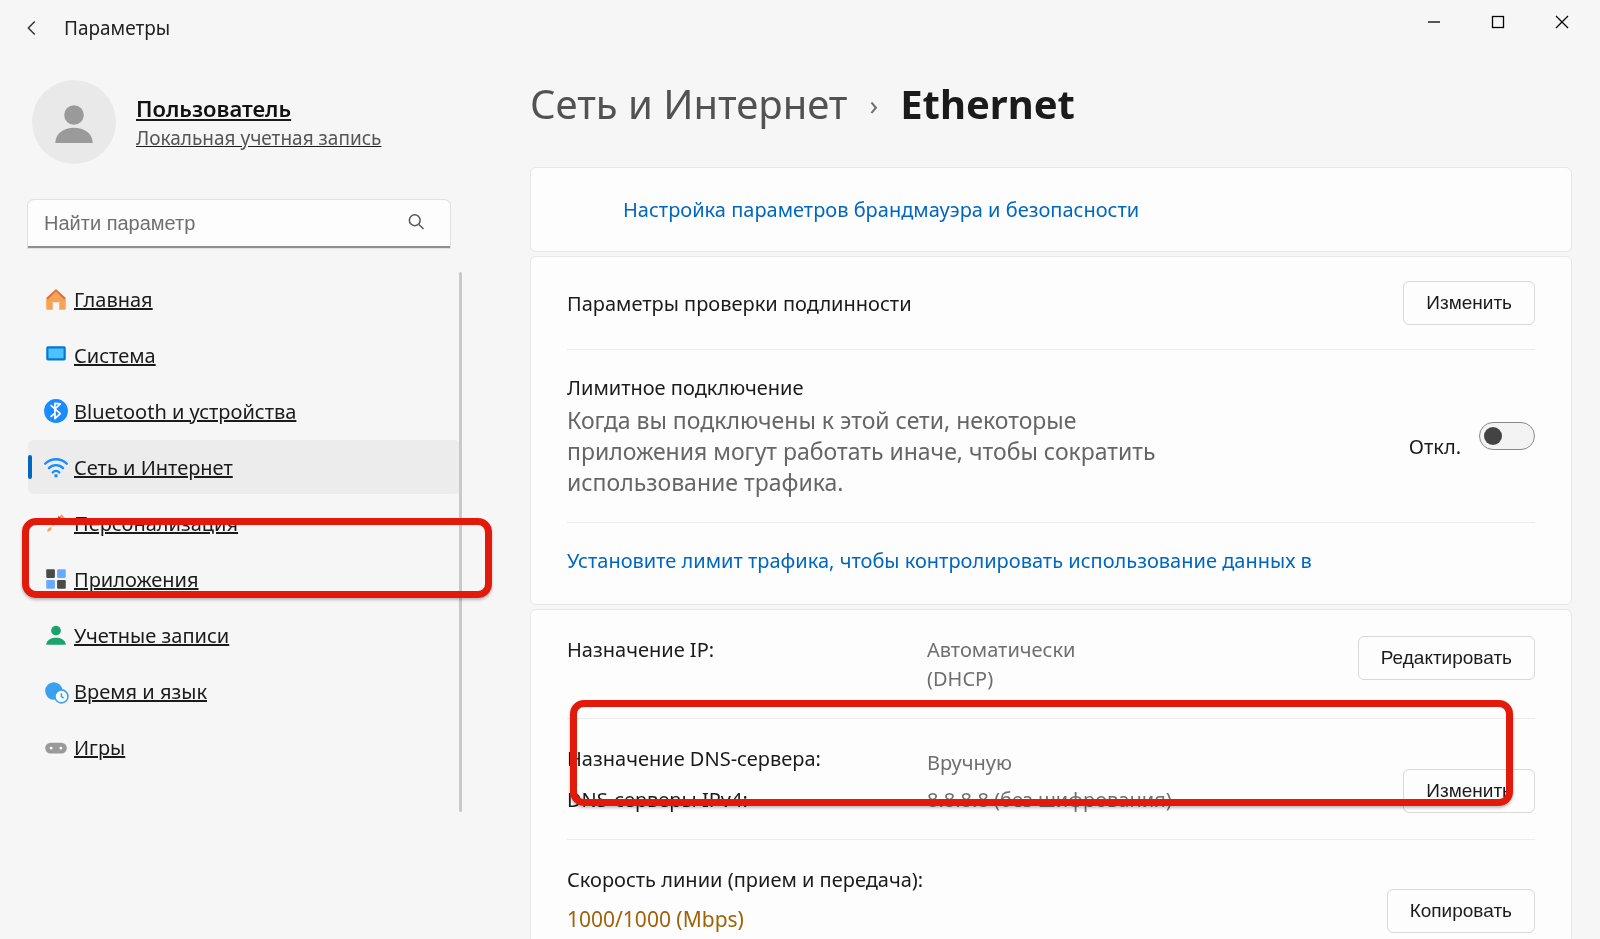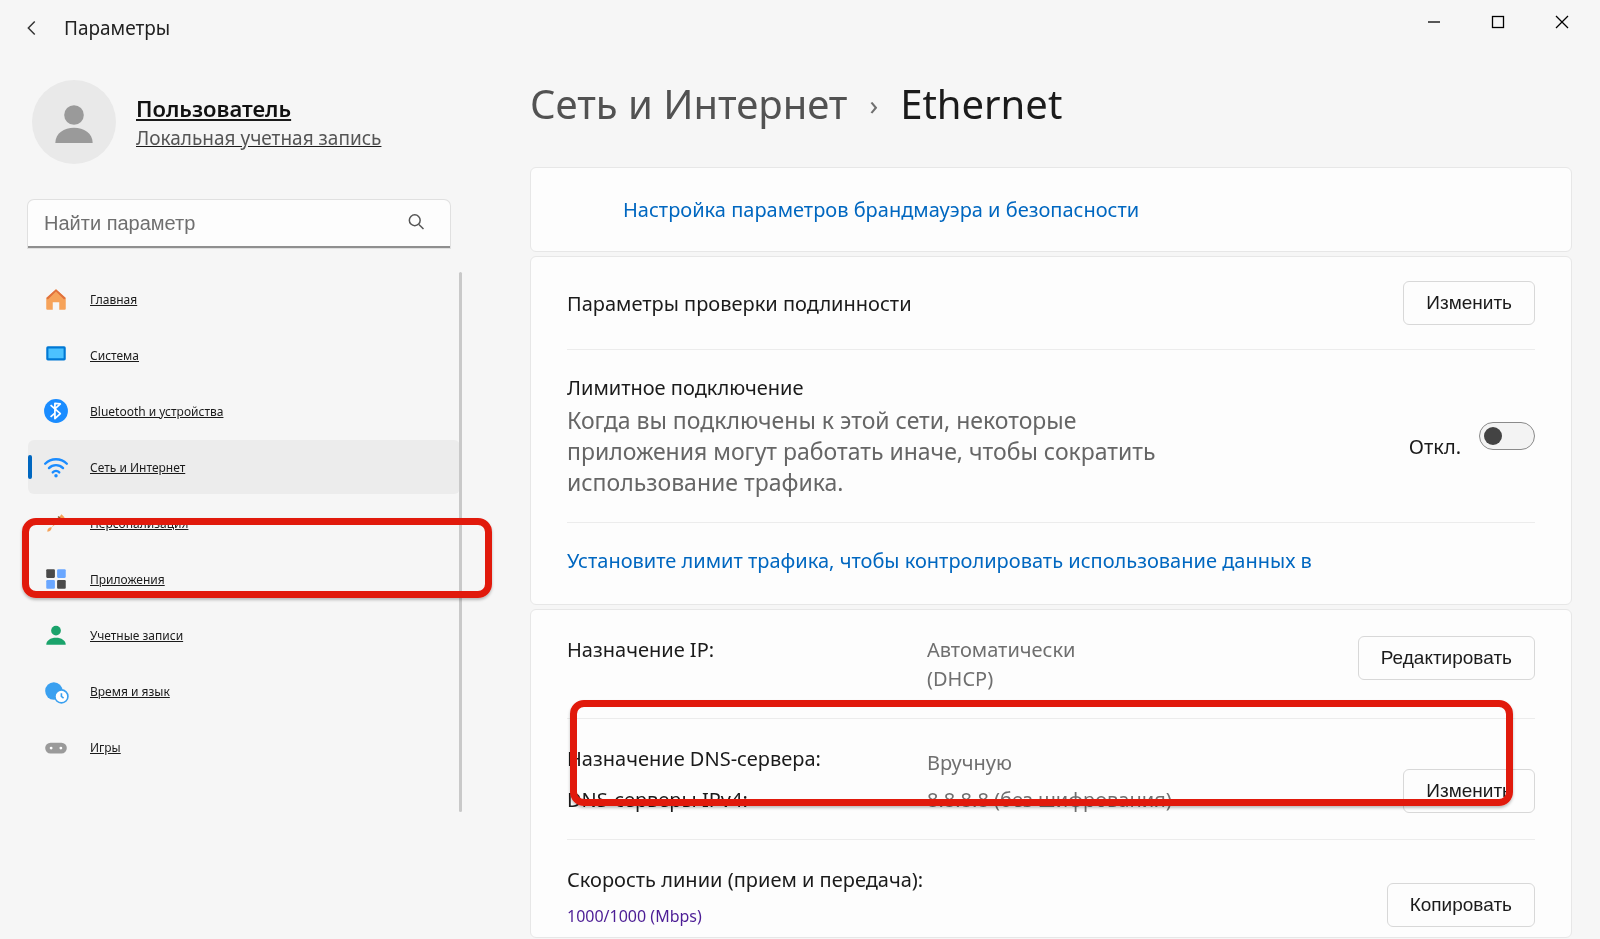--- a/index.html
+++ b/index.html
@@ -99,22 +99,22 @@
   .nav-scroll-track::before{
     content:""; position:absolute; right:2px; top:0; width:3px; height:100%;
     background:#c9c9c9; border-radius:3px;
   }
   .nav { list-style:none; display:flex; flex-direction:column; gap:2px; }
   .nav-item {
     display:flex; align-items:center;
     height:54px;
     padding: 0 14px;
     border-radius:6px;
-    gap:20px;
-    font-size:12px;
+    gap:4px;
+    font-size:20px;
     color:#1b1b1b;
     position:relative;
   }
   .nav-item.active {
     background:#ececec;
   }
   .nav-item.active::before {
     content:"";
     position:absolute; left:0; top:15px; bottom:15px; width:4px;
     background:#0067c0; border-radius:3px;
@@ -134,21 +134,21 @@
   
   .breadcrumb {
     display:flex; align-items:center;
     font-size:40px;
     color:#1b1b1b;
     margin-bottom: 36px;
     gap:22px;
   }
   .breadcrumb .crumb-parent { color:#525252; font-weight:400; }
   .breadcrumb .chev { color:#707070; font-size:28px; }
-  .breadcrumb .crumb-current { font-weight:400; }
+  .breadcrumb .crumb-current { font-weight:700; }
 
   
   .card-col { display:flex; flex-direction:column; gap:4px; }
   .card {
     background:#fdfdfd;
     border:1px solid #e7e7e7;
     border-radius:6px;
     padding: 0 36px;
   }
   .link-text { color:#0067c0; font-size:20px; }
@@ -185,21 +185,21 @@
   }
 
   .kv { display:flex; gap:0; align-items:flex-start; padding:26px 0;}
   .kv + .kv { border-top:1px solid #ececec;align-items:flex-end; }
   .kv-labels { width:360px; display:flex; flex-direction:column; gap:14px;}
   .kv-vals { flex:1; display:flex; flex-direction:column; gap:10px; color:#6f6f6f; font-size:20px;}
   .kv-label { font-size:20px; }
 
   .speed-block {padding-top:26px; padding-bottom:10px;}
   .speed-title{font-size:20px; margin-bottom:12px;}
-  .speed-val{font-size:16px; color:#4c1d95;}
+  .speed-val{font-size:21px; color:#a16207;}
 </style>
 </head>
 <body>
 
 <div class="titlebar">
   <div class="back">
     <svg viewBox="0 0 24 24" width="22" height="22" fill="none" stroke="#333" stroke-width="1.6">
         <path d="M15 5l-7 7 7 7"></path>
       </svg>
   </div>

